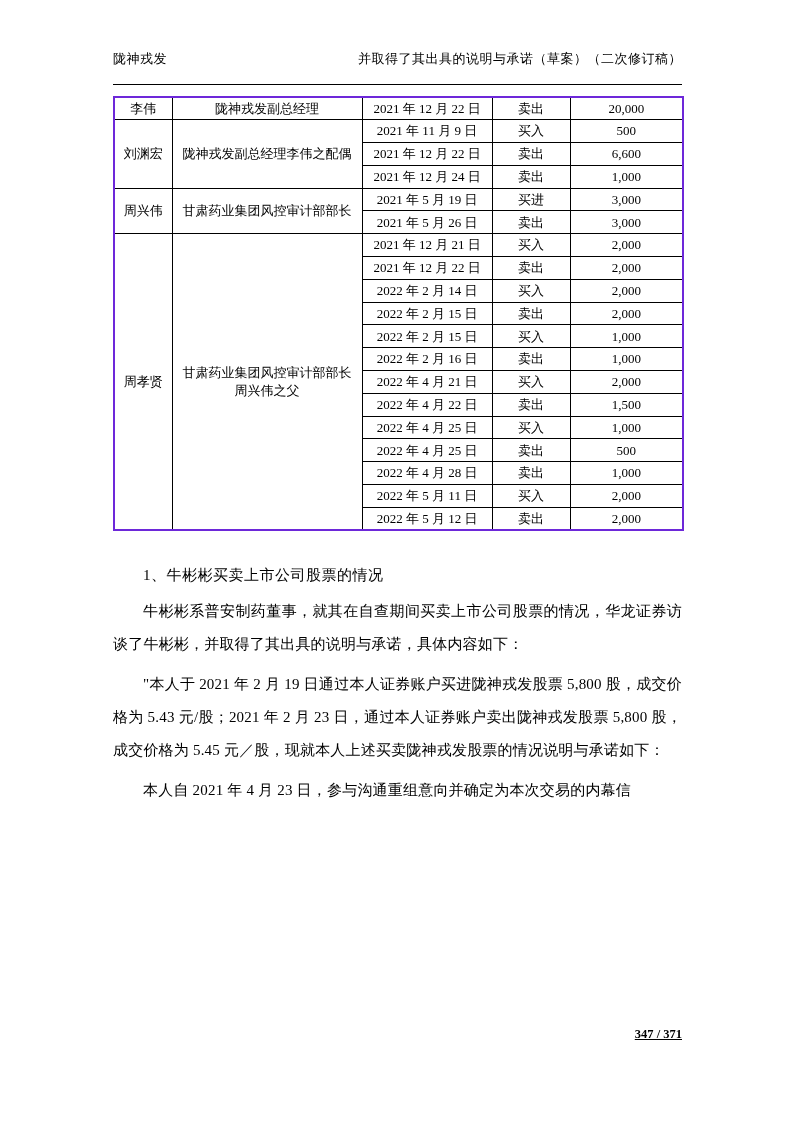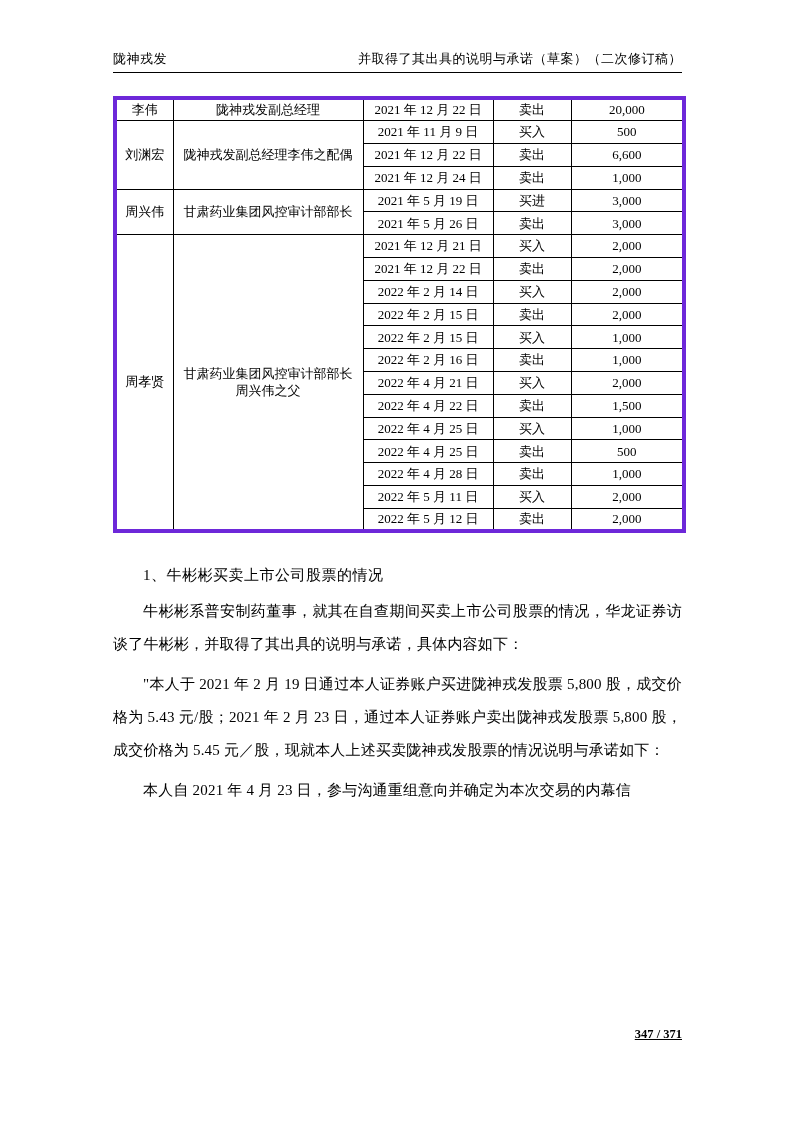--- a/index.html
+++ b/index.html
@@ -5,27 +5,27 @@
   * { margin:0; padding:0; box-sizing:border-box; }
   html, body { background:#ffffff; }
   body {
     width:793px; height:1122px; position:relative;
     font-family:"Liberation Serif","DejaVu Serif",serif;
     color:#000;
   }
   .doc-header {
     position:absolute; left:113px; top:50px; width:569px;
     display:flex; justify-content:space-between; align-items:flex-end;
-    border-bottom:1.5px solid #000; padding-bottom:4px;
+    border-bottom:1.5px solid #000; padding-bottom:16px;
     font-size:13px; letter-spacing:0.5px;
   }
   table.trades {
     position:absolute; left:113px; top:96px; width:569px;
     border-collapse:collapse; table-layout:fixed;
-    font-size:13px; border:4px solid #6d28d9;padding-left:37px;
+    font-size:13px; border:2px solid #6d28d9;padding-left:37px;
   }
   table.trades td {
     border:1px solid #000; text-align:center; vertical-align:middle;
     height:22.8px; padding:0 2px; line-height:1.35;
   }
   .content {
     position:absolute; left:113px; top:556px; width:569px;
     font-size:15px;
   }
   .content .section-heading {

